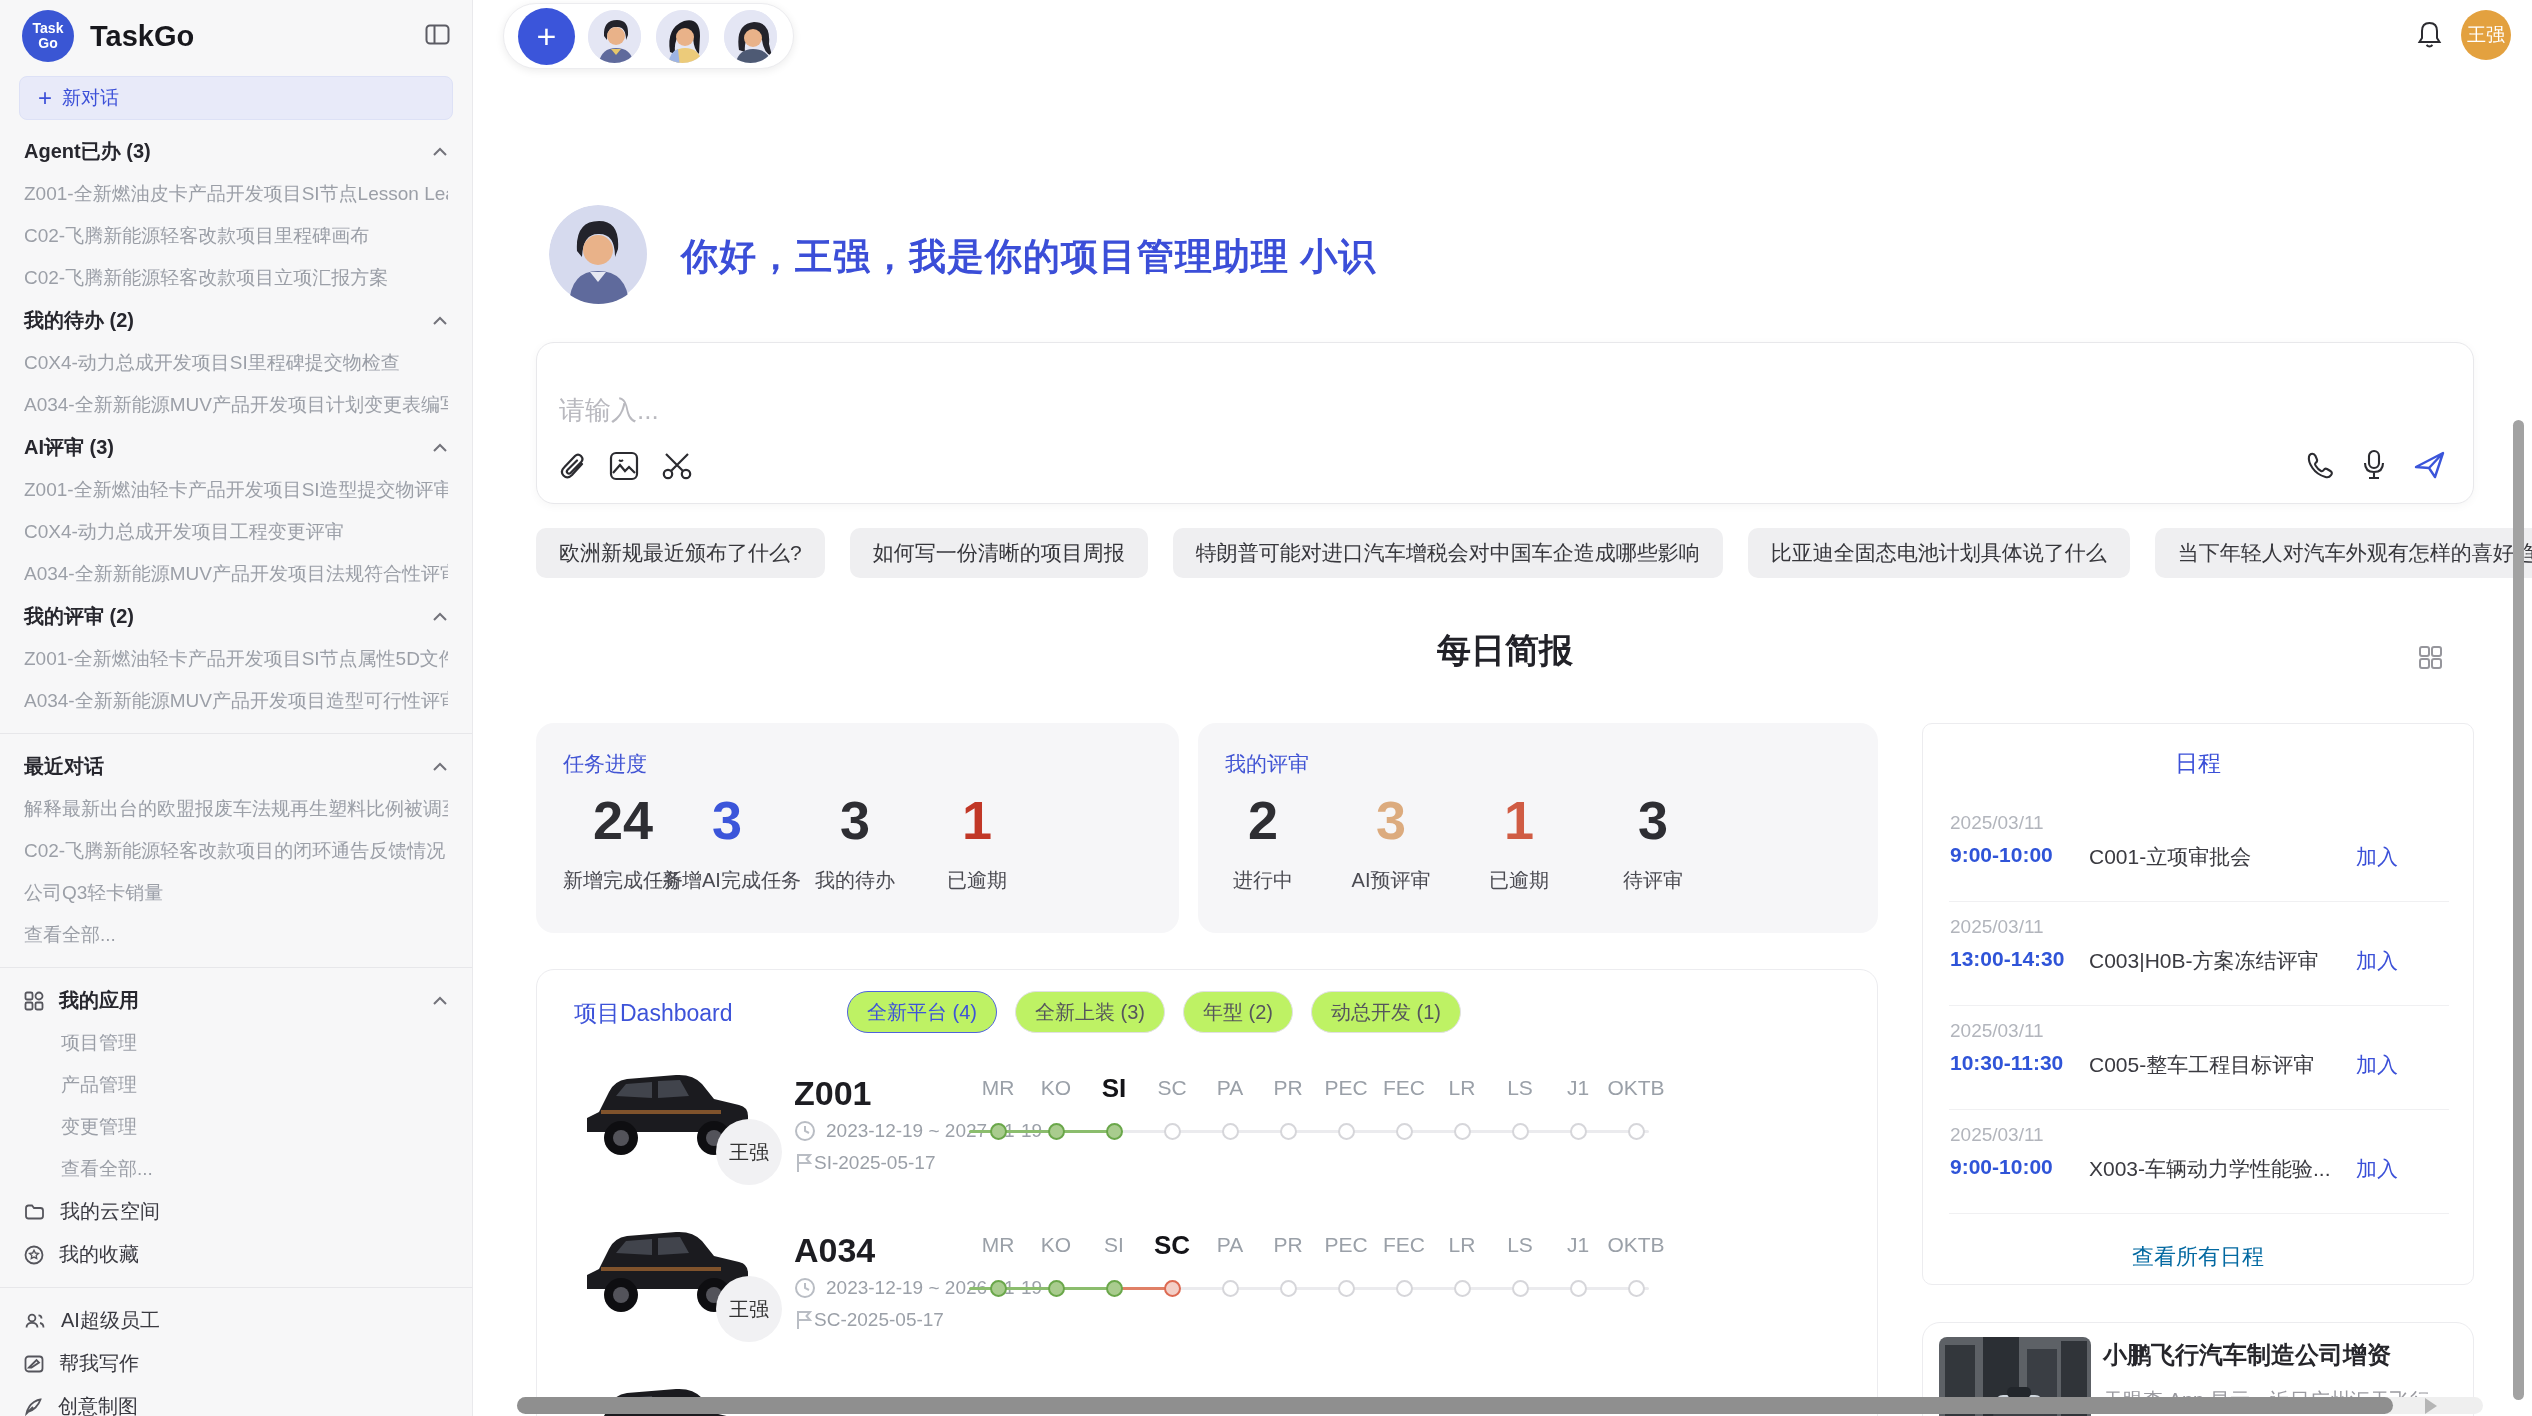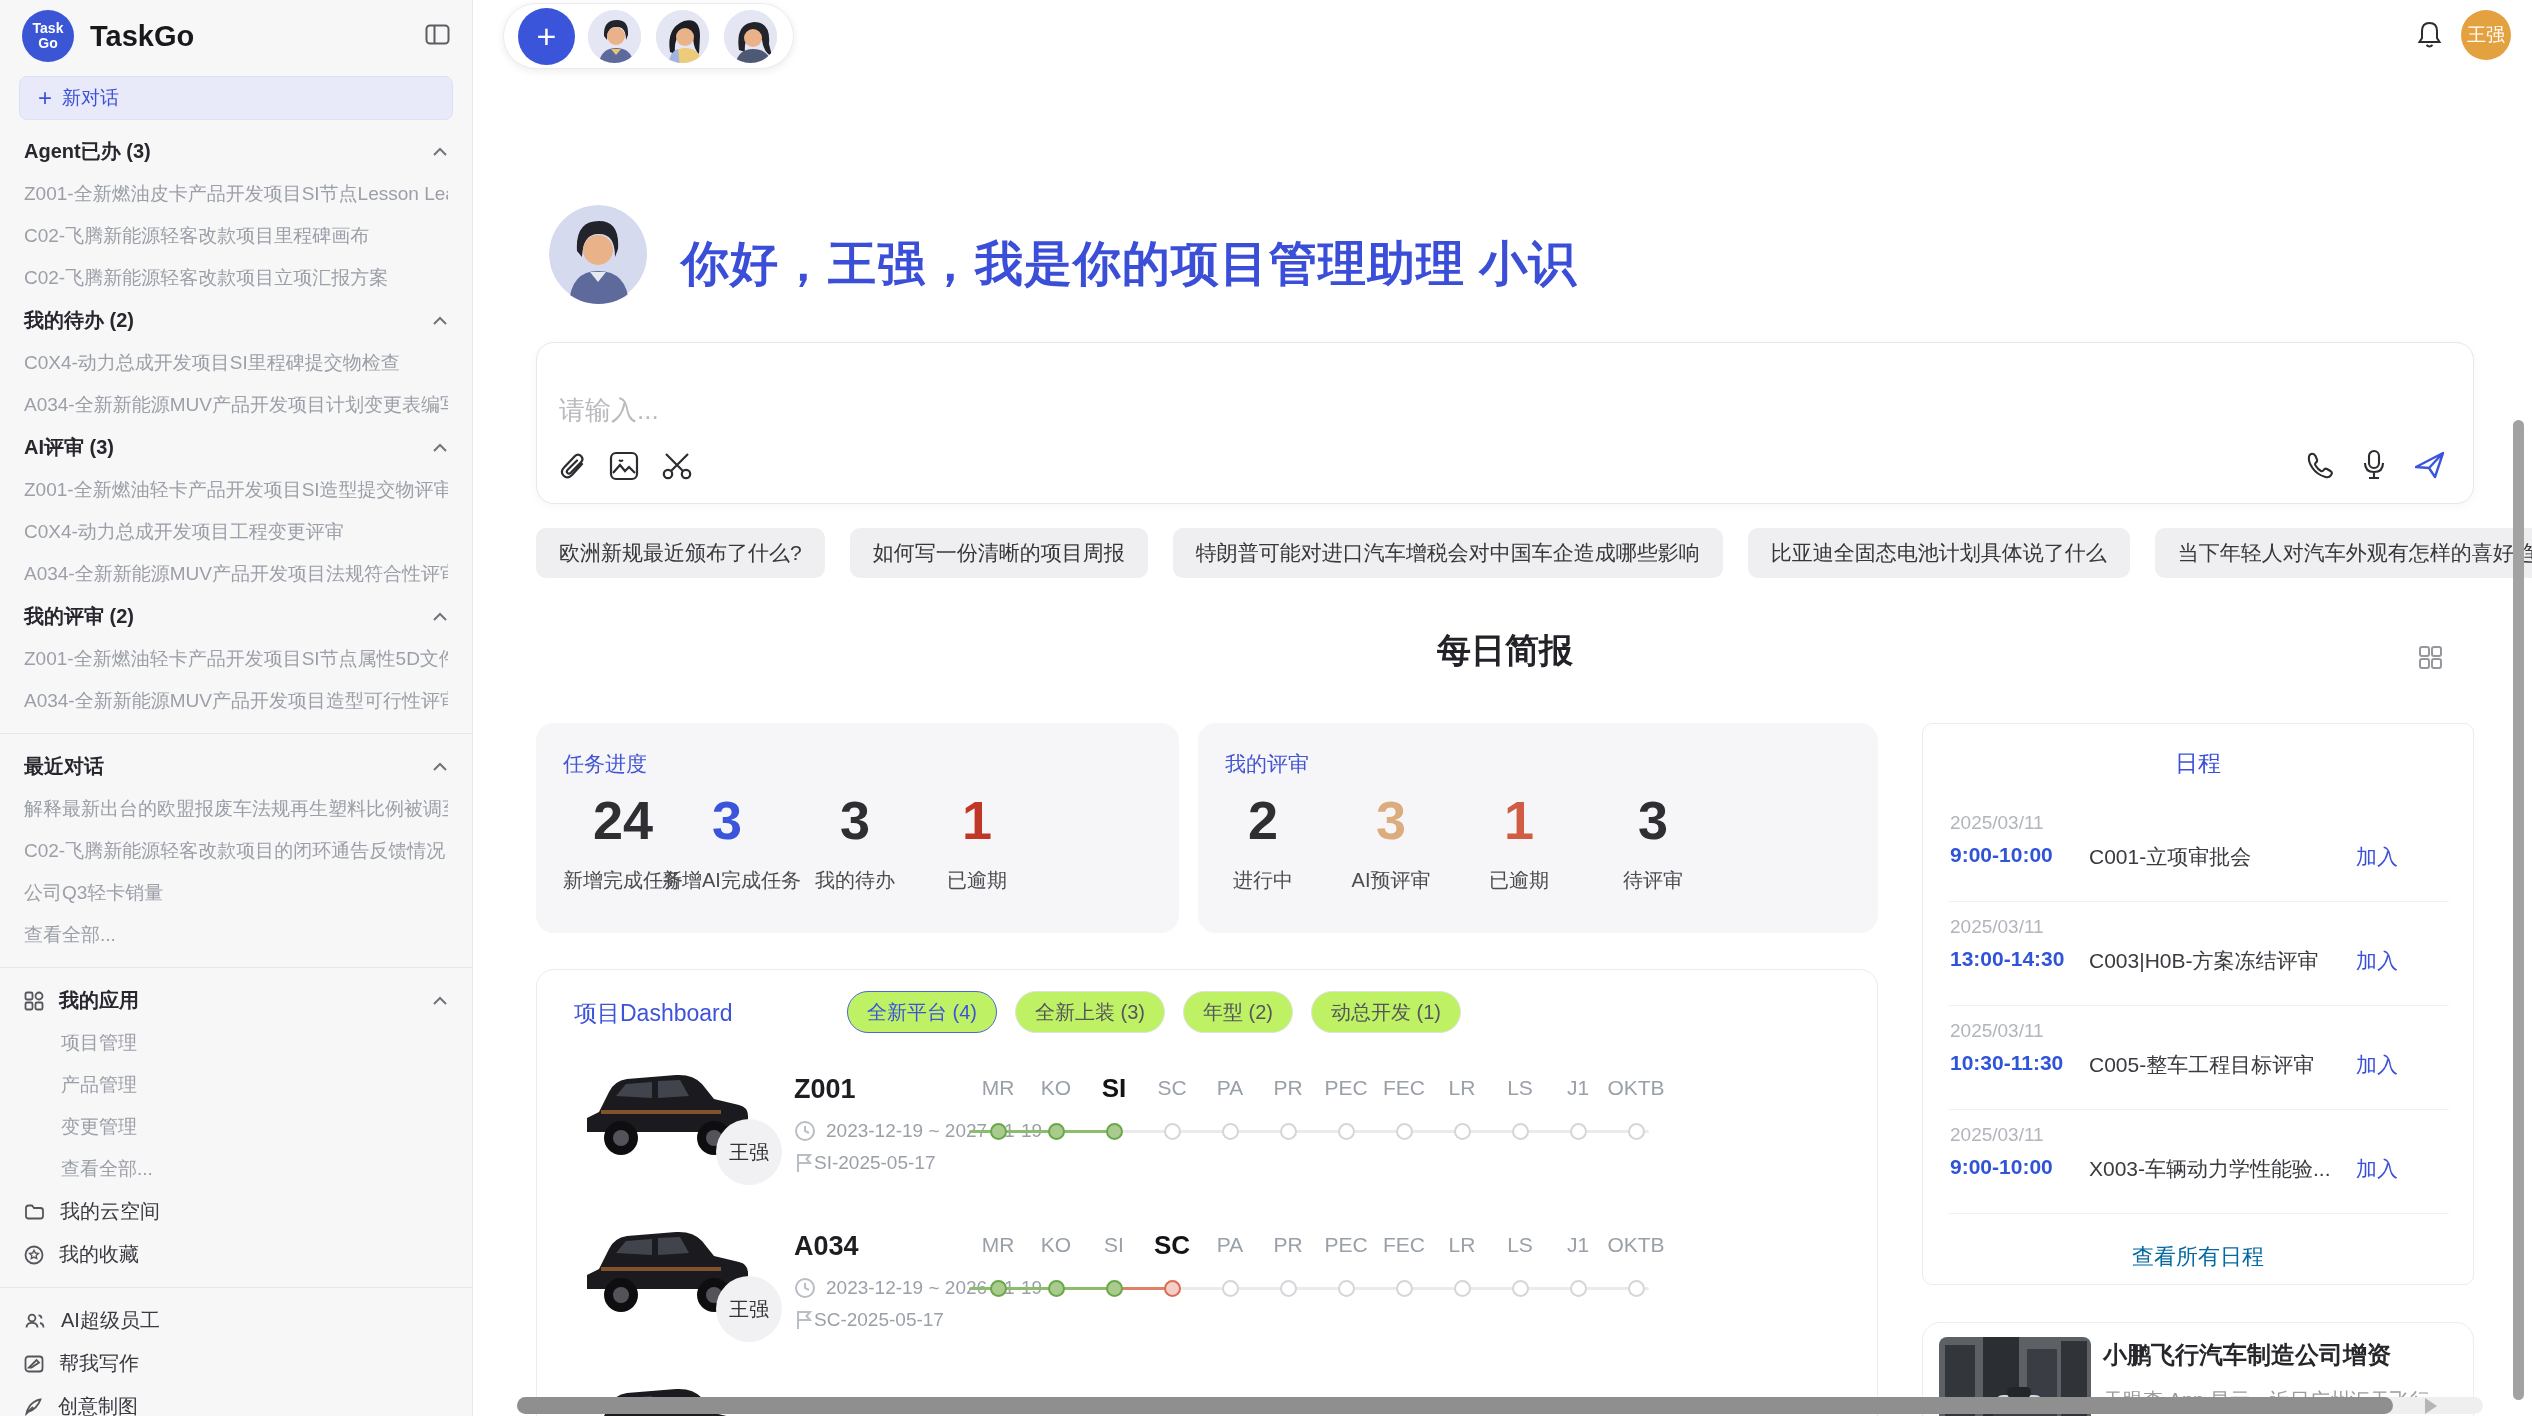--- a/index.html
+++ b/index.html
@@ -42,21 +42,21 @@
               font-weight:300; cursor:pointer; }
   .mini-avatar { width:57px; height:57px; border-radius:50%; background:#e4e6f4;
                  border:2px solid #fff; overflow:hidden; cursor:pointer; flex:0 0 auto; }
   .bell { position:absolute; left:1943px; top:20px; cursor:pointer; }
   .user-avatar { position:absolute; left:1988px; top:10px; width:50px; height:50px;
                  border-radius:50%; background:#e3a13f; color:#fff; font-size:19px;
                  display:flex; align-items:center; justify-content:center; cursor:pointer; }
 
   .greeting-avatar { position:absolute; left:76px; top:205px; width:99px; height:99px;
                      border-radius:50%; overflow:hidden; }
-  .greeting-text { position:absolute; left:208px; top:232px; font-size:48px; font-weight:bold;
+  .greeting-text { position:absolute; left:208px; top:232px; font-size:37px; font-weight:bold;
                    color:#3b4ed8; letter-spacing:1px; }
 
   .composer { position:absolute; left:63px; top:342px; width:1938px; height:162px;
               background:#fff; border:1px solid #e8e8eb; border-radius:18px;
               box-shadow:0 2px 10px rgba(0,0,0,.04); }
   .composer input { position:absolute; left:22px; top:52px; width:900px; border:none; outline:none;
                     font-size:26px; color:#333; background:transparent;
                     font-family:"Liberation Sans","DejaVu Sans",sans-serif; }
   .composer input::placeholder { color:#b9b9bf; }
   .composer .left-icons { position:absolute; left:22px; bottom:22px; display:flex; gap:22px; align-items:center; }
@@ -89,21 +89,21 @@
           display:flex; align-items:center; padding:0 19px; font-size:20px; color:#55555c;
           white-space:nowrap; cursor:pointer; }
   .dtab.active { border:1px solid #4f63dd; color:#3d53d9; }
 
   .proj-row { position:absolute; left:0; width:1342px; height:155px; cursor:pointer; }
   .proj-row.r1 { top:78px; } .proj-row.r2 { top:235px; } .proj-row.r3 { top:392px; }
   .proj-car { position:absolute; left:44px; top:6px; }
   .owner-chip { position:absolute; left:179px; top:71px; width:66px; height:66px; border-radius:50%;
                 background:#f1f1f3; display:flex; align-items:center; justify-content:center;
                 font-size:20px; color:#333; }
-  .proj-name { position:absolute; left:257px; top:26px; font-size:27px; font-weight:bold; color:#1d1d22; }
+  .proj-name { position:absolute; left:257px; top:26px; font-size:34px; font-weight:bold; color:#1d1d22; }
   .proj-date { position:absolute; left:257px; top:72px; display:flex; align-items:center; gap:10px;
                font-size:19px; color:#9ba0a8; }
   .proj-flag { position:absolute; left:257px; top:104px; display:flex; align-items:center; 
                font-size:19px; color:#9ba0a8; }
 
   .ms-wrap { position:absolute; left:432px; top:22px; width:696px; height:90px; }
   .ms-labels { display:flex; }
   .ms-labels span { width:58px; text-align:center; font-size:21px; color:#9aa0a8; line-height:36px; }
   .ms-labels span.cur { font-size:26px; font-weight:bold; color:#141418; }
   .ms-line { position:absolute; top:60px; height:3px; border-radius:2px; }

